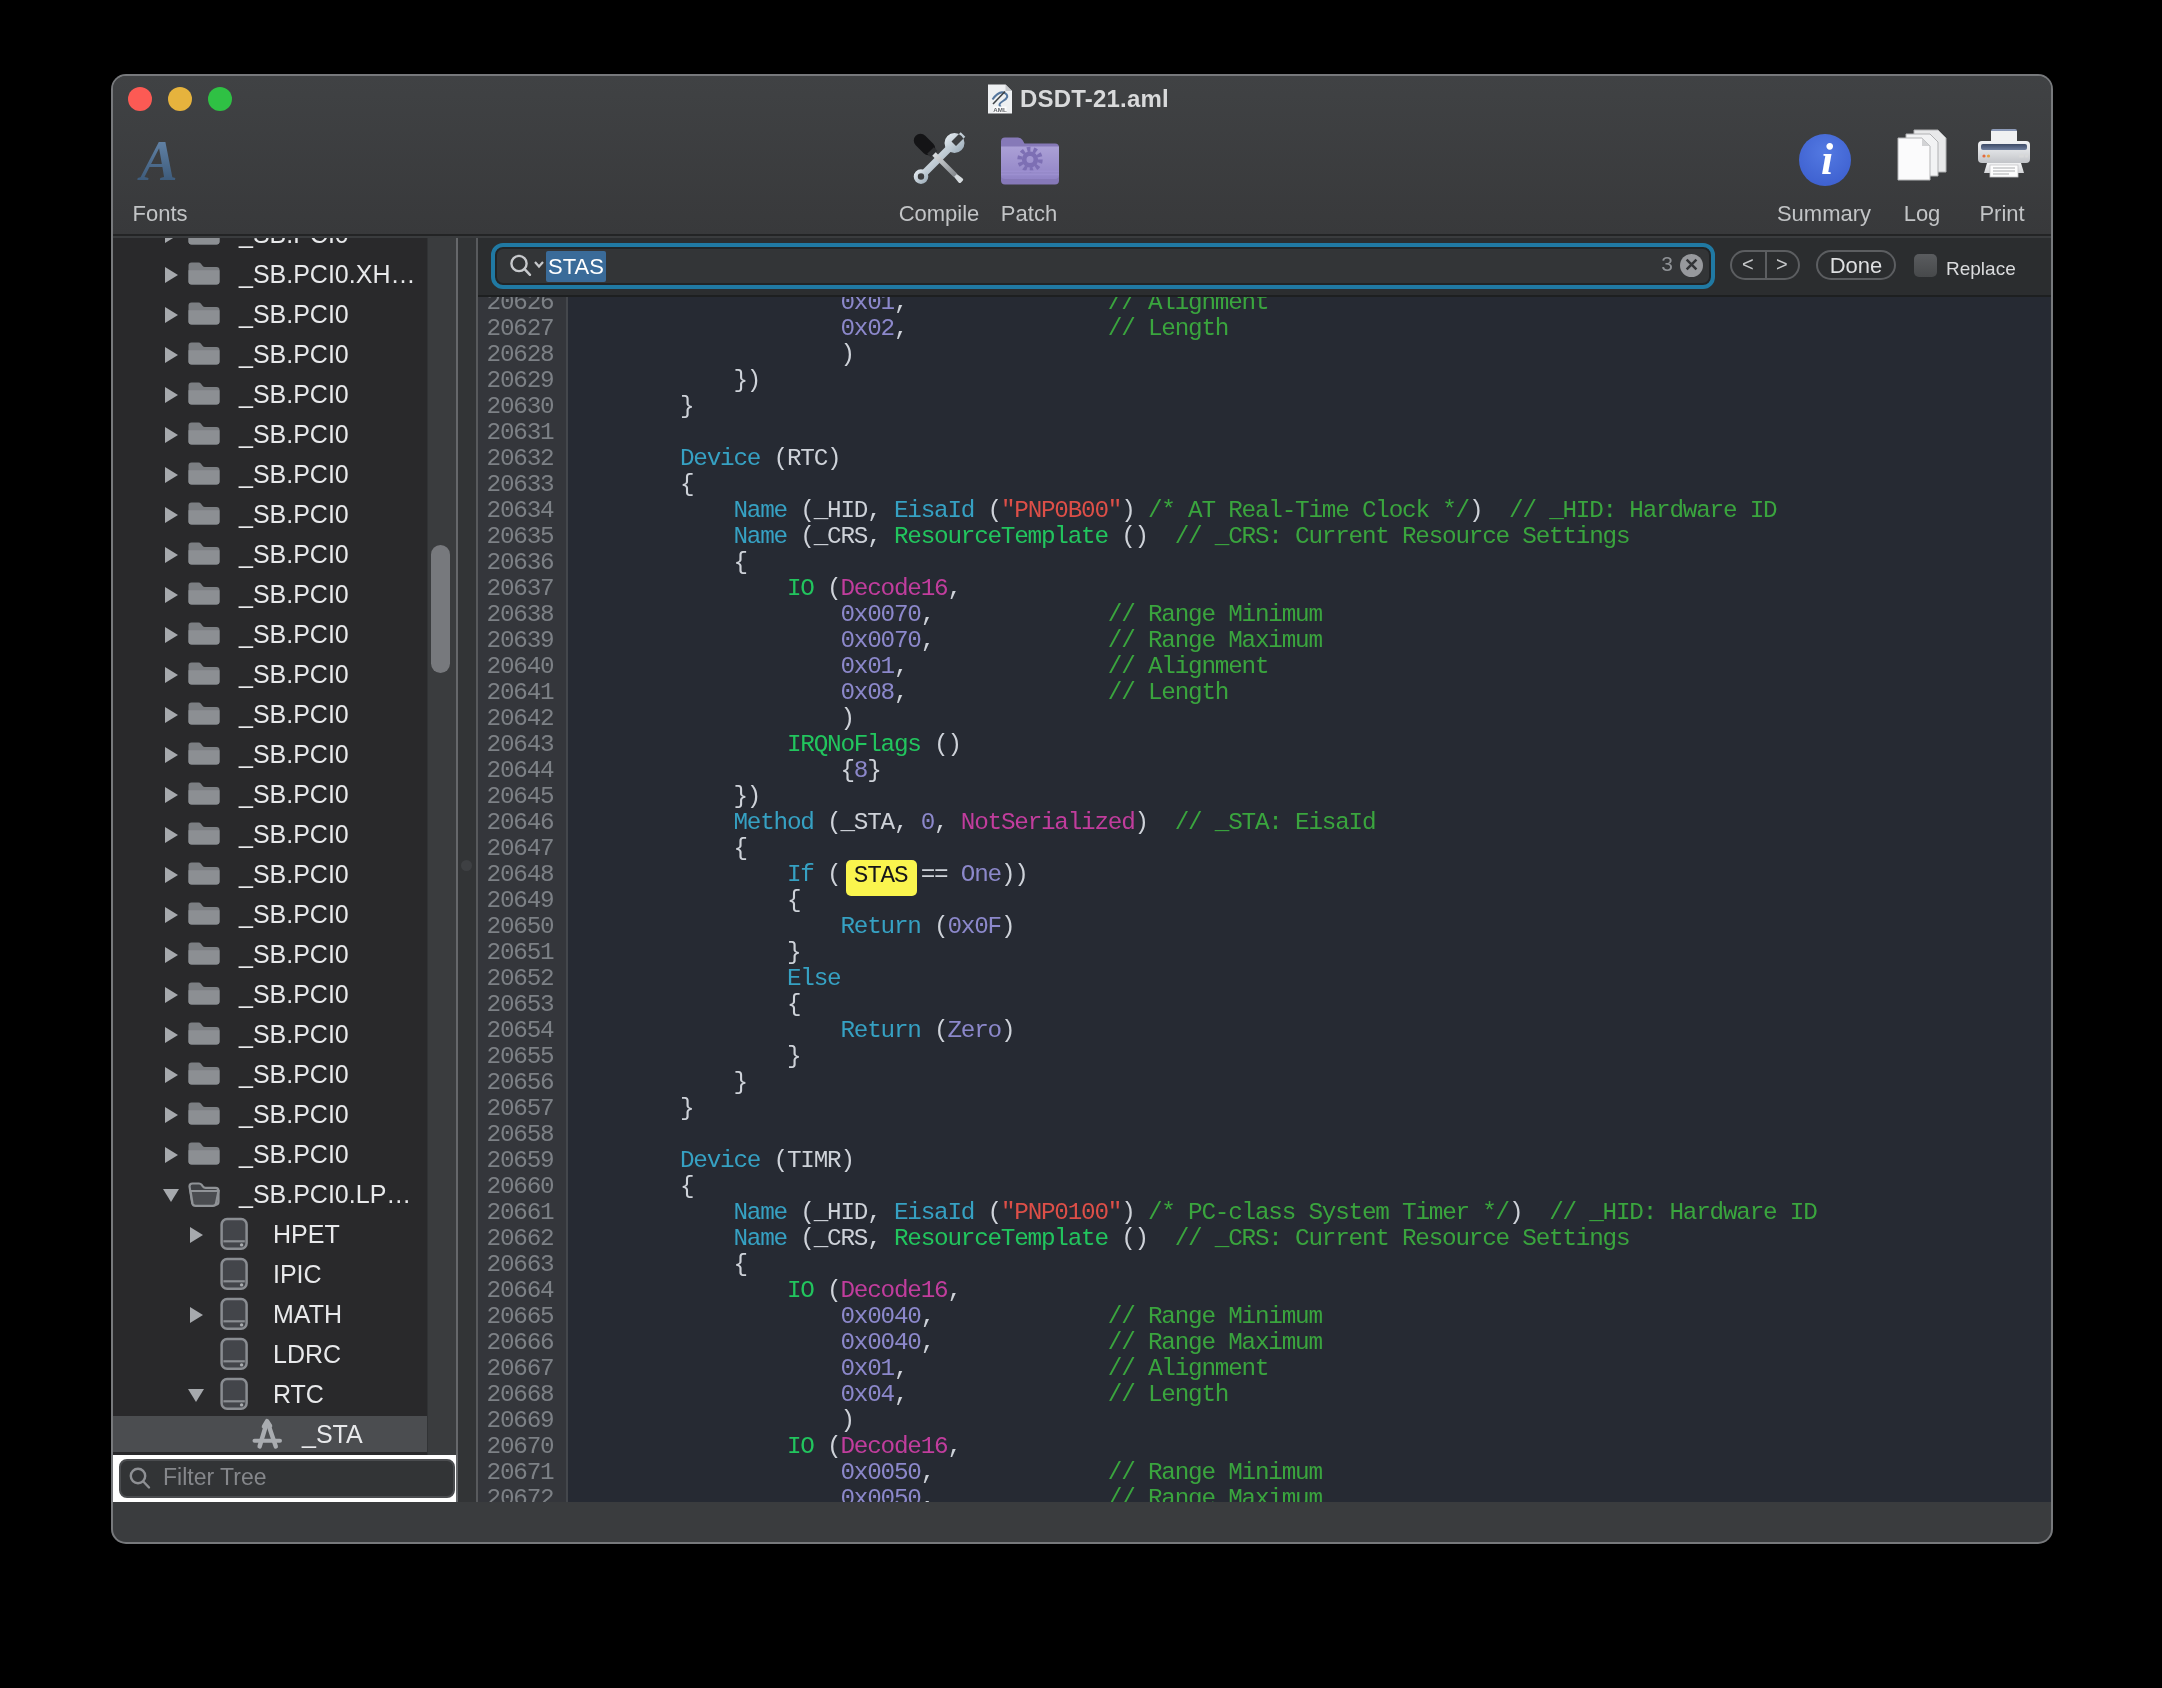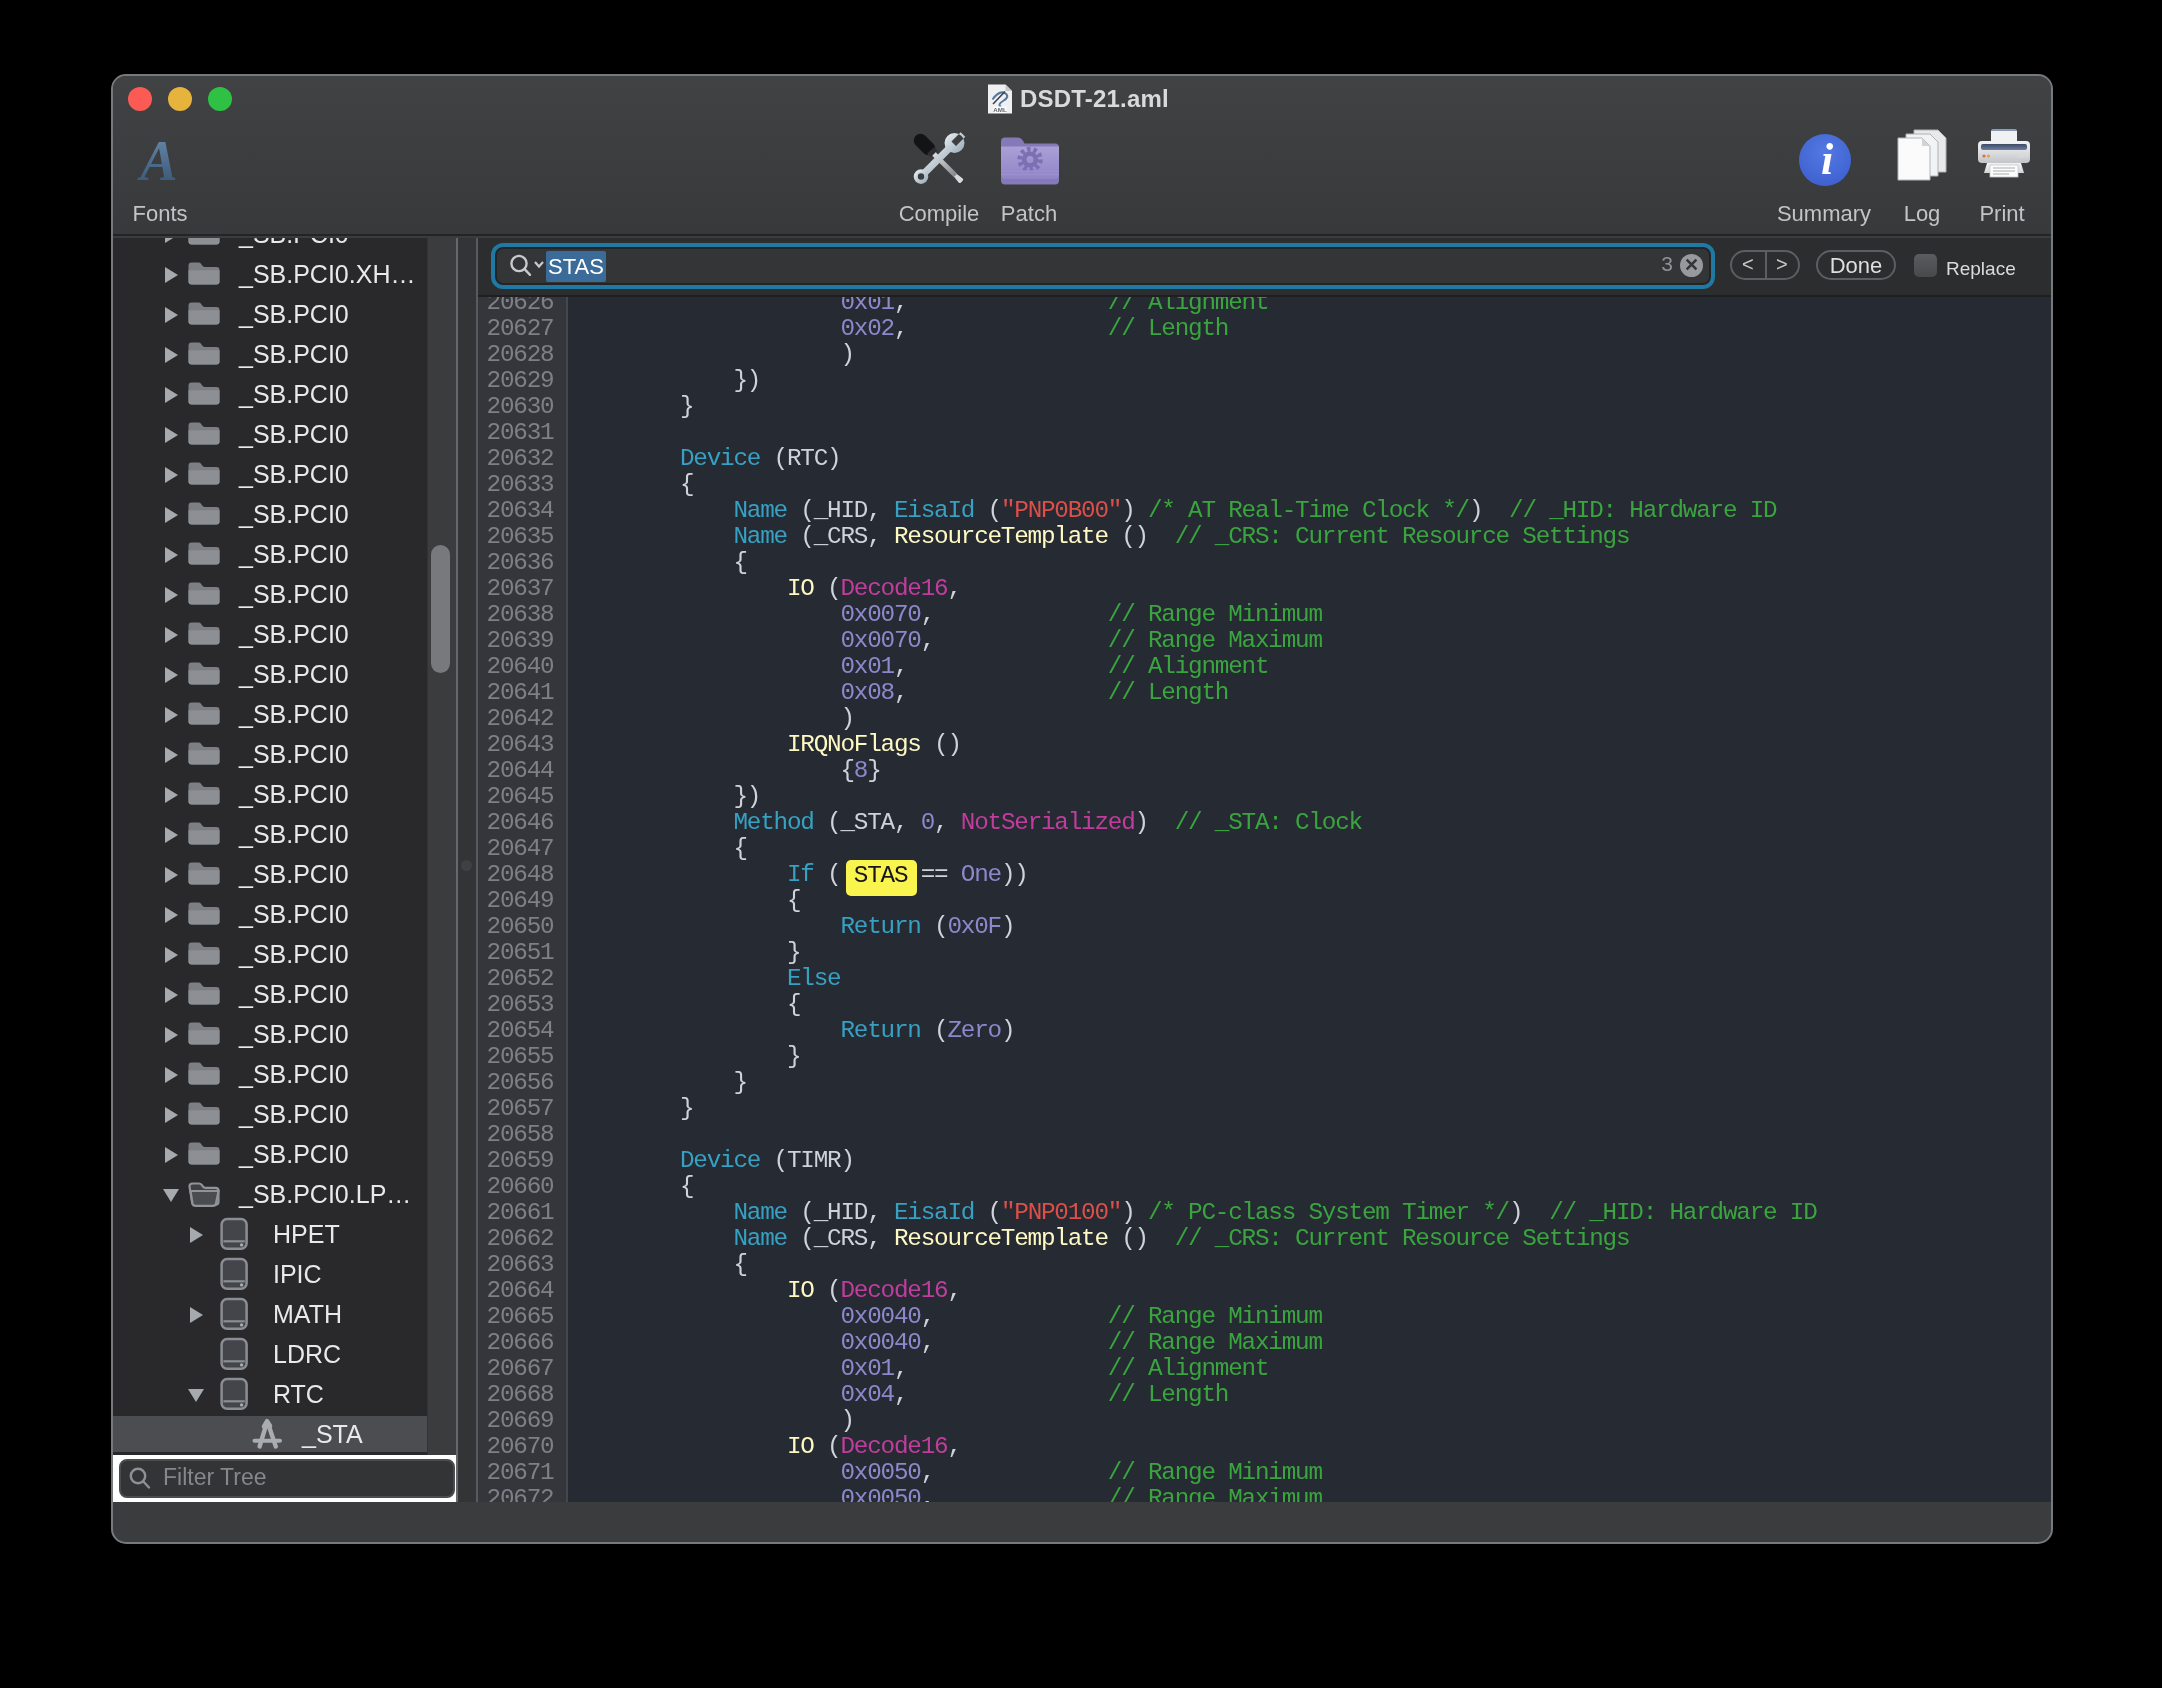--- a/index.html
+++ b/index.html
@@ -21,21 +21,21 @@
 .fbar{position:absolute;left:0;top:1379px;width:343px;height:47px;background:#ffffff}
 .ffield{position:absolute;left:6px;top:4px;width:336px;height:39px;border-radius:8px;background:#323436;border:2px solid #4a4c4f}
 .fph{position:absolute;left:50px;top:4px;font-size:23px;color:#85878b;line-height:37px}
 .divider{position:absolute;left:343px;top:162px;width:22px;height:1264px;background:#323436;border-left:2px solid #66686b;border-right:2px solid #585a5d}
 .divdot{position:absolute;left:3px;top:622px;width:11px;height:11px;border-radius:50%;background:#3e4043}
 .codewrap{position:absolute;left:365px;top:162px;width:1573px;height:1264px;background:#262a33;overflow:hidden}
 .gutter{position:absolute;left:0;top:0;width:90px;height:100%;background:#34363b;border-right:2px solid #44474c}
 pre{font-family:"Liberation Mono",monospace;font-size:24.3px;letter-spacing:-1.21px;line-height:26px;position:absolute;white-space:pre}
 .nums{left:0;top:52px;width:84px;text-align:center;color:#7d8186}
 .code{left:95px;top:52px;color:#ced2d9}
-.k{color:#36a1c3}.o{color:#fef9c3}.m{color:#c13d9d}.n{color:#8c88cb}.s{color:#dd4f48}.c{color:#3aa53e}
+.k{color:#36a1c3}.o{color:#22c55e}.m{color:#c13d9d}.n{color:#8c88cb}.s{color:#dd4f48}.c{color:#3aa53e}
 .hl{background:#faf54e;border-radius:5px;padding:1.5px 9.5px 7.5px 8px;margin:0 -9.5px 0 -8px;color:#16161a}
 .hlp{color:transparent}
 .findbar{position:absolute;left:0;top:0;width:100%;height:59px;background:#2b2d2f;border-bottom:2px solid #1d1f20;z-index:5}
 .sfield{position:absolute;left:13px;top:5px;width:1224px;height:46px;border-radius:12px;background:#333537;border:4px solid #2079a3;box-shadow:inset 0 0 0 2px #222426}
 .stas-sel{position:absolute;left:51px;top:4px;height:31px;background:#3a6b99;color:#fff;font-size:22px;line-height:31px;padding:0 2px;border-radius:2px}
 .scount{position:absolute;right:38px;top:5px;font-size:21px;color:#8f9296}
 .sclear{position:absolute;right:8px;top:7px;width:23px;height:23px;border-radius:50%;background:#97999d;color:#323437;text-align:center;line-height:23px;font-size:18px;font-weight:bold}
 .navbtns{position:absolute;left:1252px;top:12px;width:70px;height:30px;border:2px solid #5c5e61;border-radius:15px;color:#c6c8ca;font-size:20px}
 .navbtns .mid{position:absolute;left:33px;top:0;width:2px;height:100%;background:#5c5e61}
 .donebtn{position:absolute;left:1338px;top:12px;width:80px;height:30px;border:2px solid #5c5e61;border-radius:15px;color:#dedfe1;font-size:22px;text-align:center;line-height:27px}
@@ -496,21 +496,21 @@
             {
                 <span class="o">IO</span> (<span class="m">Decode16</span>,
                     <span class="n">0x0070</span>,             <span class="c">// Range Minimum</span>
                     <span class="n">0x0070</span>,             <span class="c">// Range Maximum</span>
                     <span class="n">0x01</span>,               <span class="c">// Alignment</span>
                     <span class="n">0x08</span>,               <span class="c">// Length</span>
                     )
                 <span class="o">IRQNoFlags</span> ()
                     {<span class="n">8</span>}
             })
-            <span class="k">Method</span> (_STA, <span class="n">0</span>, <span class="m">NotSerialized</span>)  <span class="c">// _STA: Clock</span>
+            <span class="k">Method</span> (_STA, <span class="n">0</span>, <span class="m">NotSerialized</span>)  <span class="c">// _STA: EisaId</span>
             {
                 <span class="k">If</span> (<span class="hlp">(</span><span class="hl">STAS</span> == <span class="n">One</span>))
                 {
                     <span class="k">Return</span> (<span class="n">0x0F</span>)
                 }
                 <span class="k">Else</span>
                 {
                     <span class="k">Return</span> (<span class="n">Zero</span>)
                 }
             }

